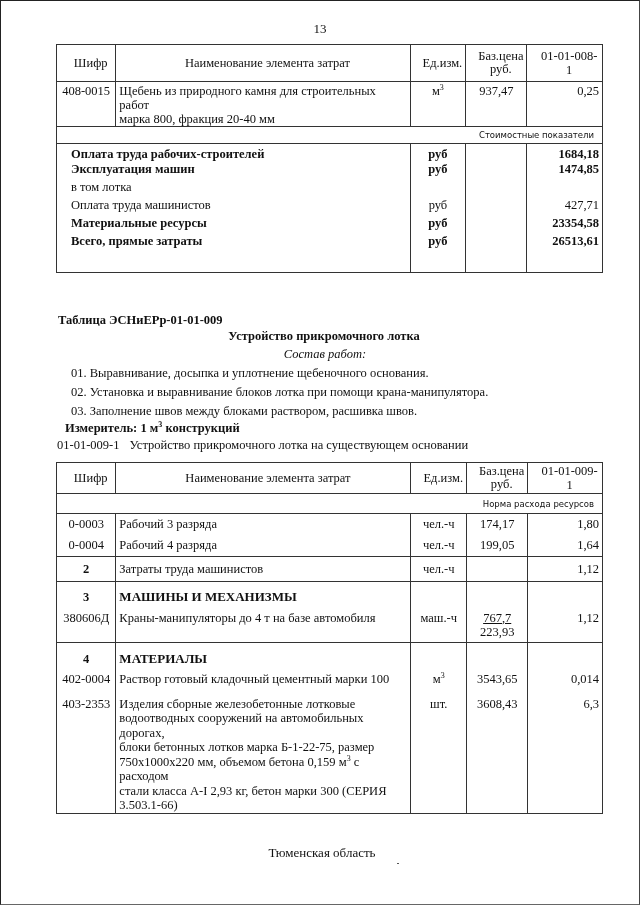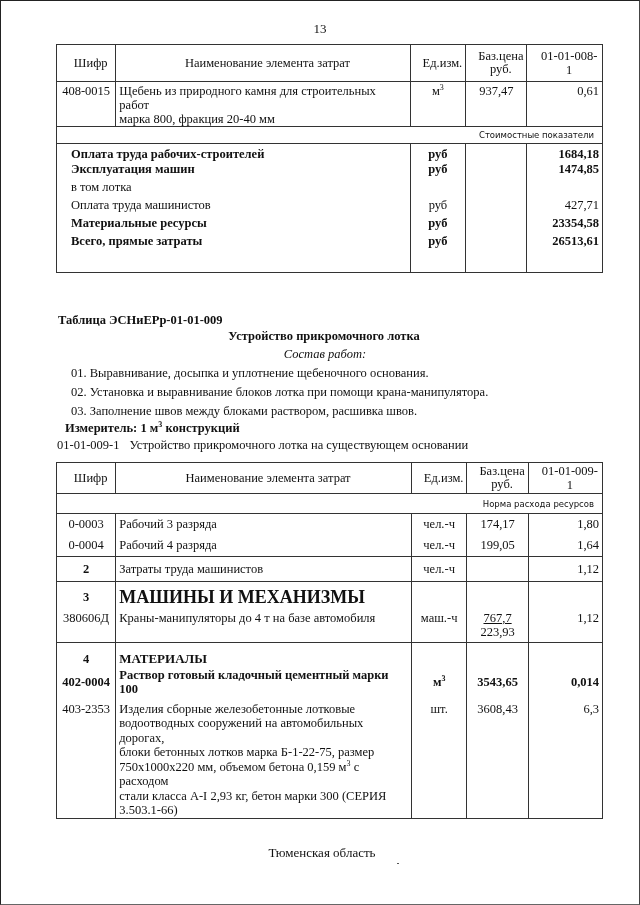--- a/index.html
+++ b/index.html
@@ -43,21 +43,21 @@
     <td>Наименование элемента затрат</td>
     <td>Ед.изм.</td>
     <td style="line-height:13px;"><span>Баз.цена</span><br><span>руб.</span></td>
     <td>01-01-008-1</td>
   </tr>
   <tr style="height:35px;">
     <td class="c" style="padding-top:2px;">408-0015</td>
     <td style="padding-top:2px;"><span>Щебень из природного камня для строительных работ</span><br><span>марка 800, фракция 20-40 мм</span></td>
     <td class="c" style="padding-top:2px;"><span>м</span><sup>3</sup></td>
     <td class="c" style="padding-top:2px;">937,47</td>
-    <td class="r" style="padding-top:2px;">0,61</td>
+    <td class="r" style="padding-top:2px;">0,25</td>
   </tr>
   <tr style="height:17px;">
     <td colspan="5" class="r small-sans" style="border-top:1px solid #333; border-bottom:1px solid #333; vertical-align:middle; padding-right:8px;margin-left:33px;">Стоимостные показатели</td>
   </tr>
   <tr style="height:18px;">
     <td colspan="2" class="b" style="border-right:none; padding-left:14px; padding-top:3px;">Оплата труда рабочих-строителей</td>
     <td class="c b" style="padding-top:3px;">руб</td>
     <td></td>
     <td class="r b" style="padding-top:3px;">1684,18</td>
   </tr>
@@ -144,40 +144,40 @@
   </tr>
   <tr style="height:25px;">
     <td class="c b" style="border-top:1px solid #333; border-bottom:1px solid #333; vertical-align:middle;">2</td>
     <td style="border-top:1px solid #333; border-bottom:1px solid #333; vertical-align:middle;">Затраты труда машинистов</td>
     <td class="c" style="border-top:1px solid #333; border-bottom:1px solid #333; vertical-align:middle;">чел.-ч</td>
     <td class="c" style="border-top:1px solid #333; border-bottom:1px solid #333; vertical-align:middle;"></td>
     <td class="r" style="border-top:1px solid #333; border-bottom:1px solid #333; vertical-align:middle;">1,12</td>
   </tr>
   <tr style="height:24px;">
     <td class="c b" style="vertical-align:bottom; padding-bottom:2px;">3</td>
-    <td class="b" style="vertical-align:bottom; padding-bottom:2px; font-size:18px;">МАШИНЫ И МЕХАНИЗМЫ</td>
+    <td class="b" style="vertical-align:bottom; padding-bottom:2px; font-size:13px;">МАШИНЫ И МЕХАНИЗМЫ</td>
     <td></td>
         <td></td>
         <td></td>
   </tr>
   <tr style="height:37px;">
     <td class="c" style="padding-top:5px; padding-left:0; padding-right:0;">380606Д</td>
     <td style="padding-top:5px;">Краны-манипуляторы до 4 т на базе автомобиля</td>
     <td class="c" style="padding-top:5px;">маш.-ч</td>
     <td class="c" style="padding-top:5px; line-height:14px;"><span class="u">767,7</span><br><span>223,93</span></td>
     <td class="r" style="padding-top:5px;">1,12</td>
   </tr>
   <tr style="height:25px;">
     <td class="c b" style="border-top:1px solid #333; vertical-align:bottom; padding-bottom:2px;">4</td>
     <td class="b" style="border-top:1px solid #333; vertical-align:bottom; padding-bottom:2px; font-size:13px;">МАТЕРИАЛЫ</td>
     <td style="border-top:1px solid #333;"></td>
         <td style="border-top:1px solid #333;"></td>
         <td style="border-top:1px solid #333;"></td>
   </tr>
-  <tr style="height:23px;font-weight:bold;">
+  <tr style="height:23px;">
     <td class="c" style="vertical-align:middle; padding-left:0; padding-right:0;">402-0004</td>
     <td style="vertical-align:middle;">Раствор готовый кладочный цементный марки 100</td>
     <td class="c" style="vertical-align:middle;"><span>м</span><sup>3</sup></td>
     <td class="c" style="vertical-align:middle;">3543,65</td>
     <td class="r" style="vertical-align:middle;">0,014</td>
   </tr>
   <tr style="height:93px;">
     <td class="c" style="padding-top:6px; padding-left:0; padding-right:0; border-bottom:1.5px solid #333;">403-2353</td>
     <td style="padding-top:6px; line-height:14.5px; border-bottom:1.5px solid #333;">
       <span>Изделия сборные железобетонные лотковые</span><br>

